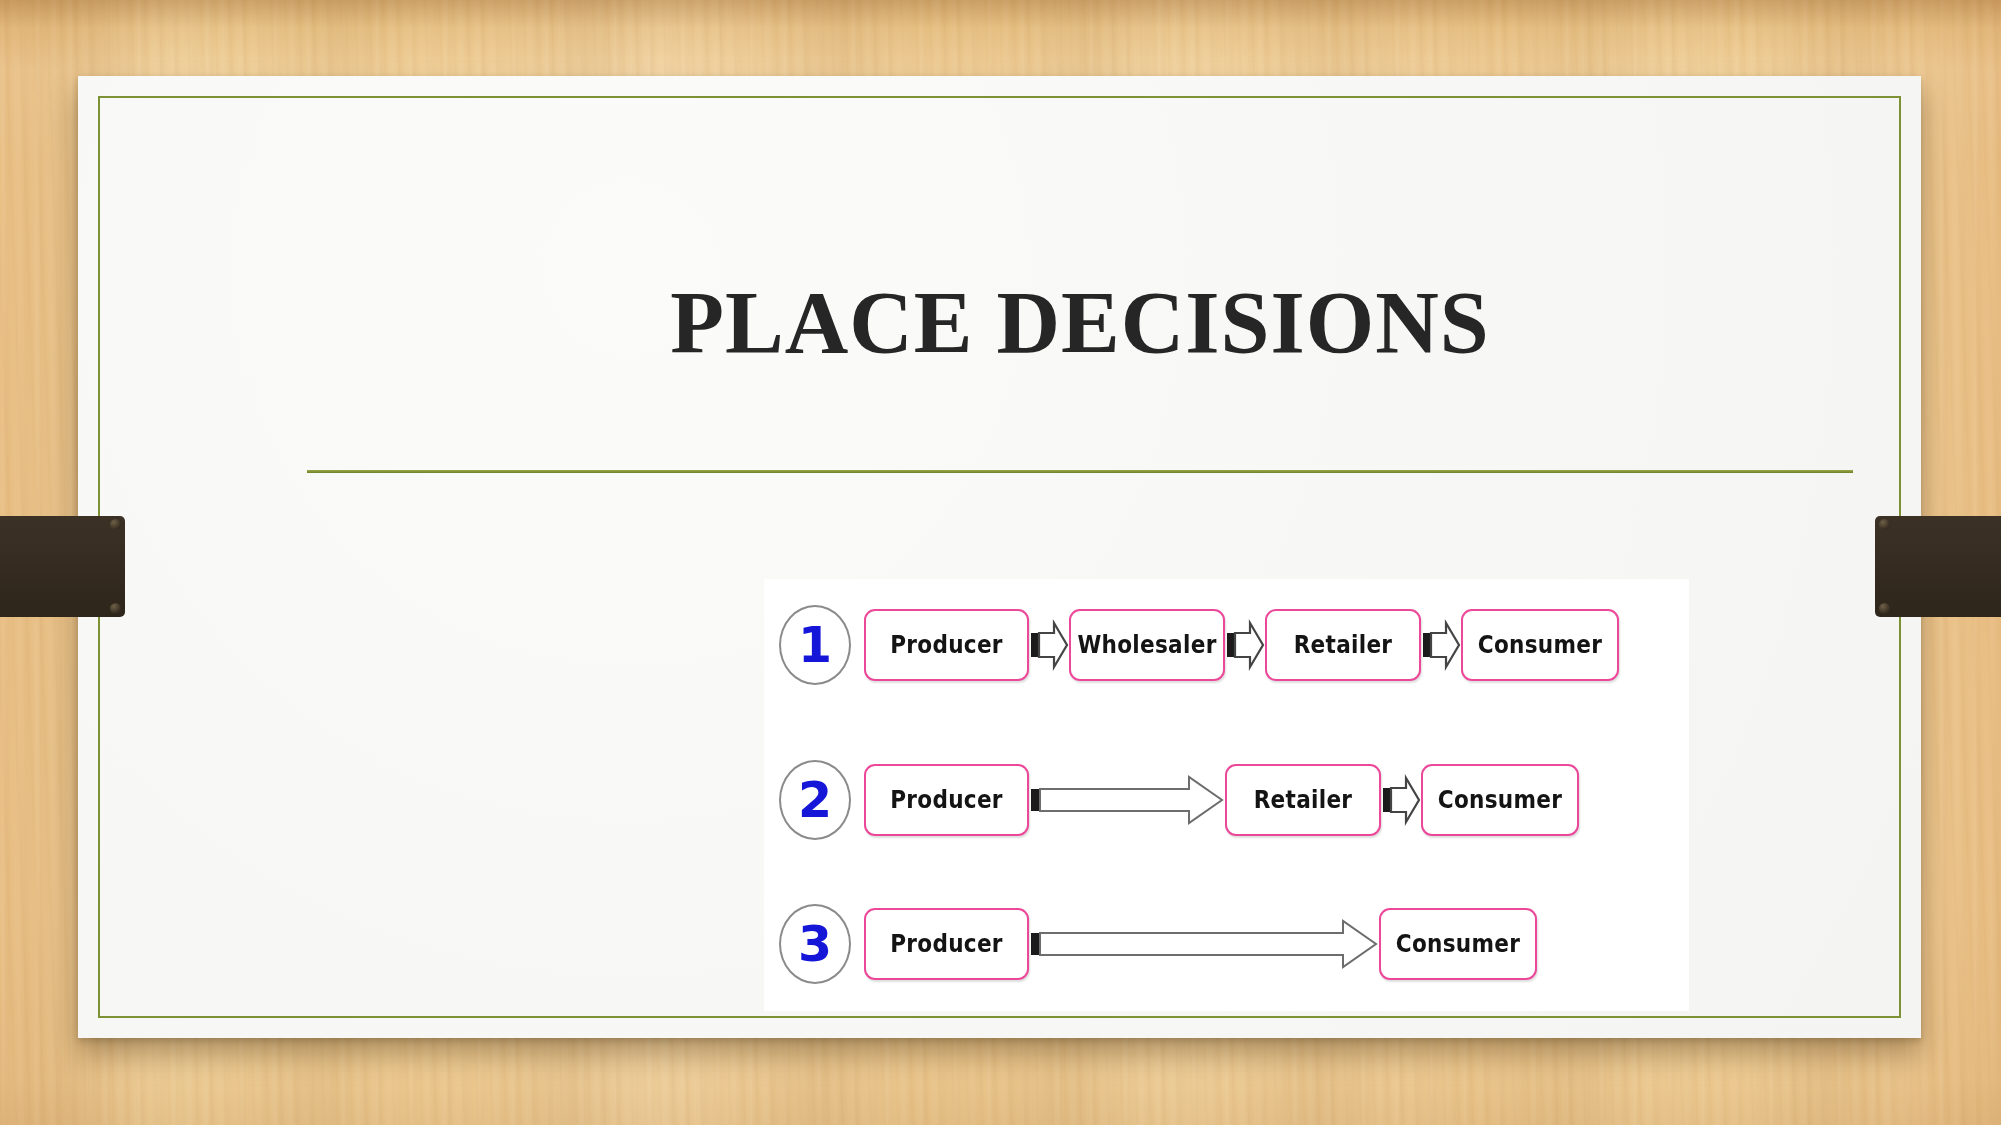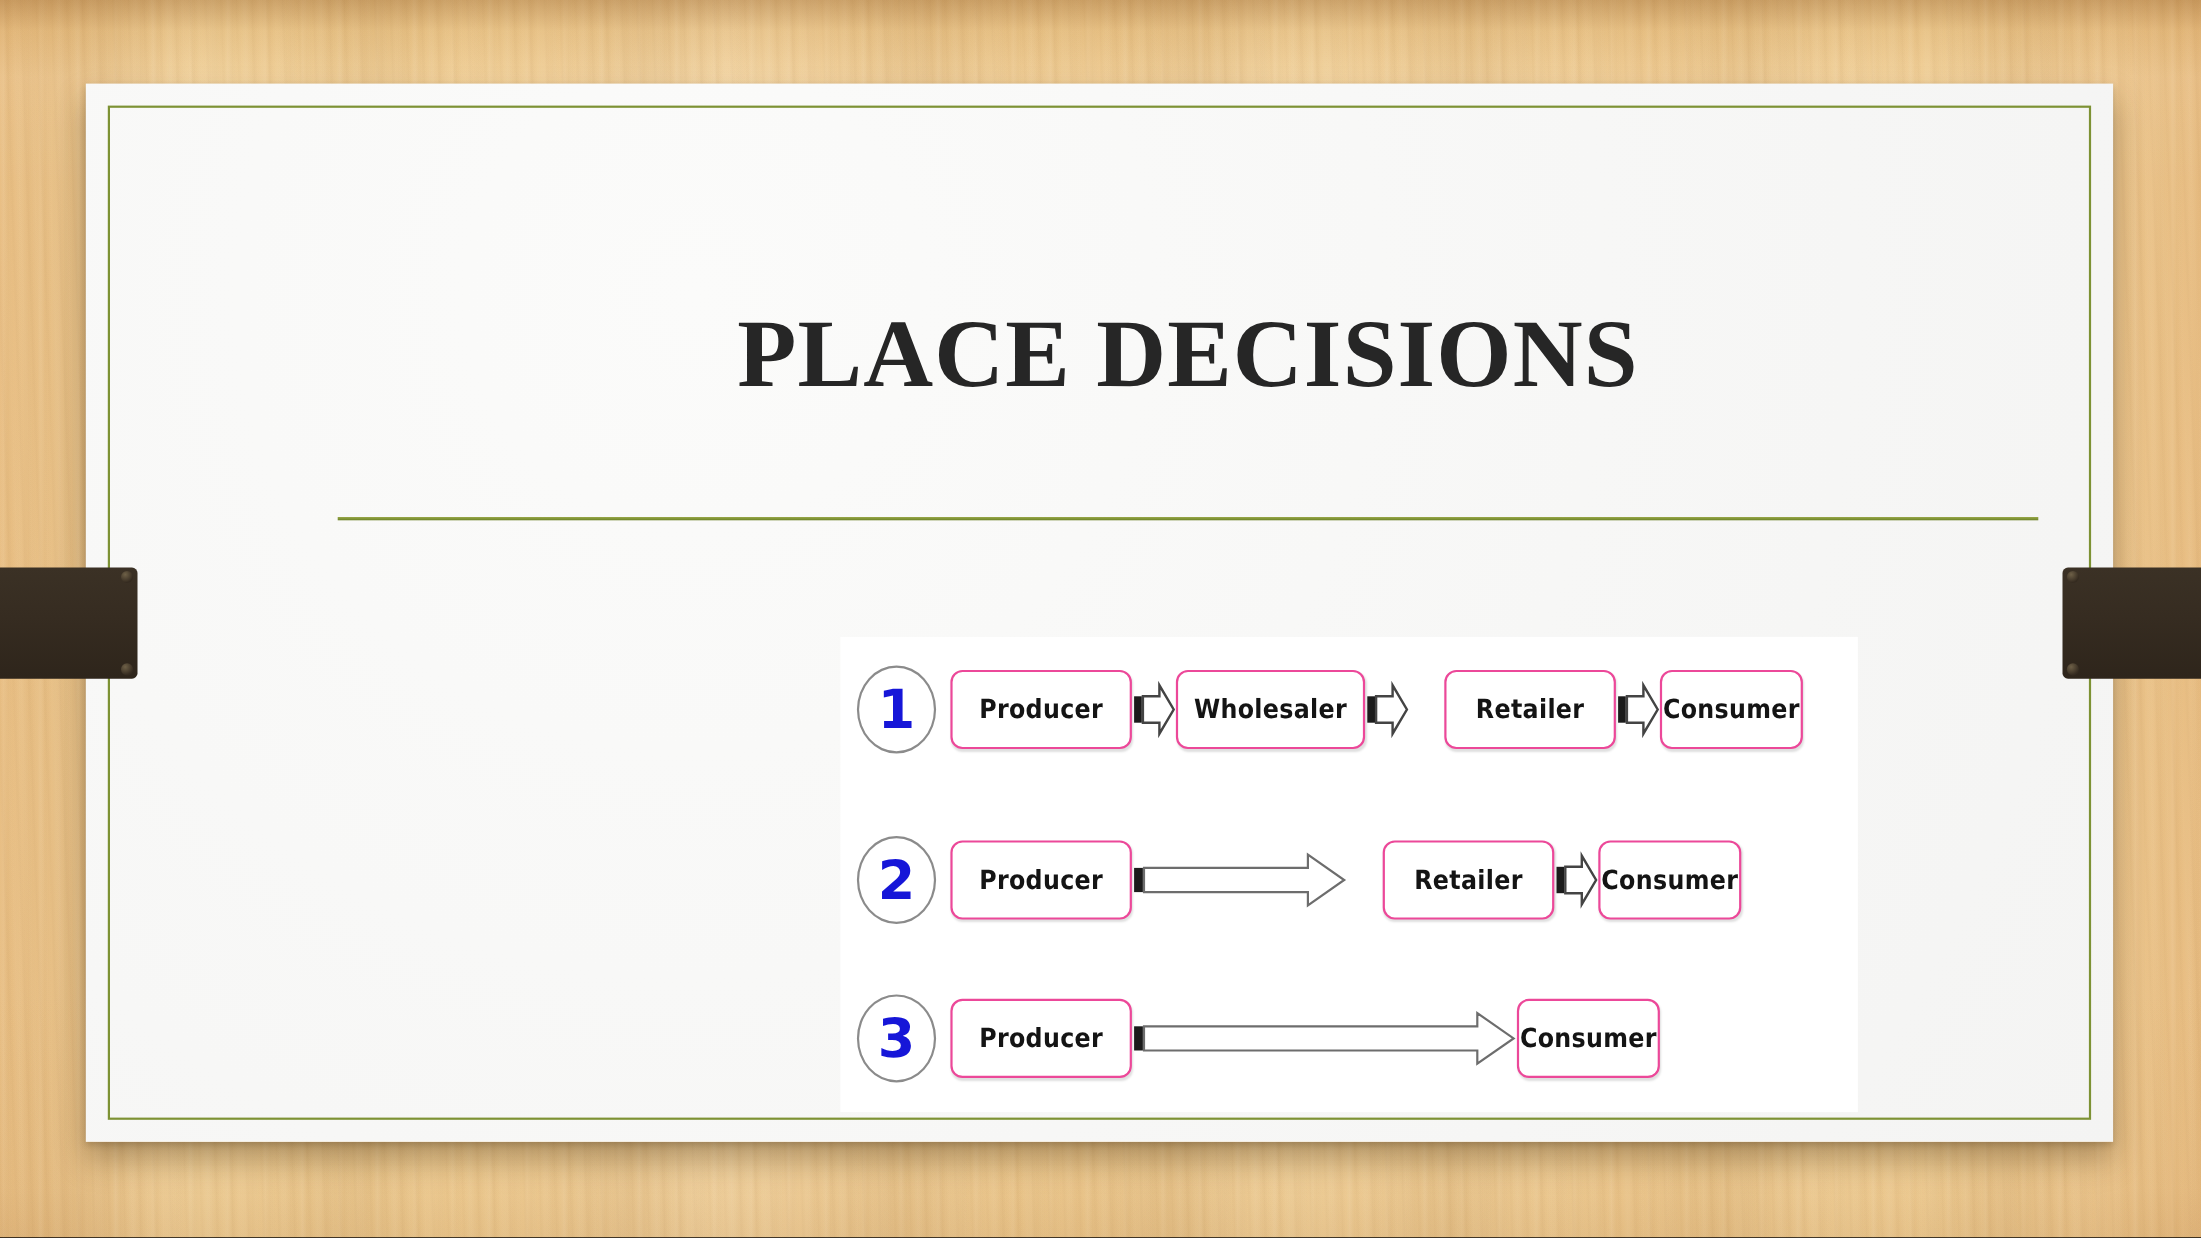--- a/index.html
+++ b/index.html
@@ -219,23 +219,23 @@
     justify-content: center;
     font-family: "DejaVu Sans Condensed", "DejaVu Sans", "Liberation Sans", sans-serif;
     font-weight: bold;
     font-size: 24px;
     letter-spacing: .3px;
     color: #141414;
     box-sizing: border-box;
     box-shadow: 1px 2px 2px rgba(0,0,0,0.13);
   }
   .chan-box.w-producer   { width: 165px; }
-  .chan-box.w-wholesaler { width: 172px; }
-  .chan-box.w-retailer   { width: 156px; margin-left: 32px; }
-  .chan-box.w-consumer   { width: 130px; }
+  .chan-box.w-wholesaler { width: 156px; }
+  .chan-box.w-retailer   { width: 156px; }
+  .chan-box.w-consumer   { width: 158px; }
 
   .gap-sm { flex: none; width: 13px; }
   .gap-pre-num { flex: none; width: 10px; }
 
   
   .arrow-short {
     flex: none;
     width: 40px;
     height: 58px;
     position: relative;

